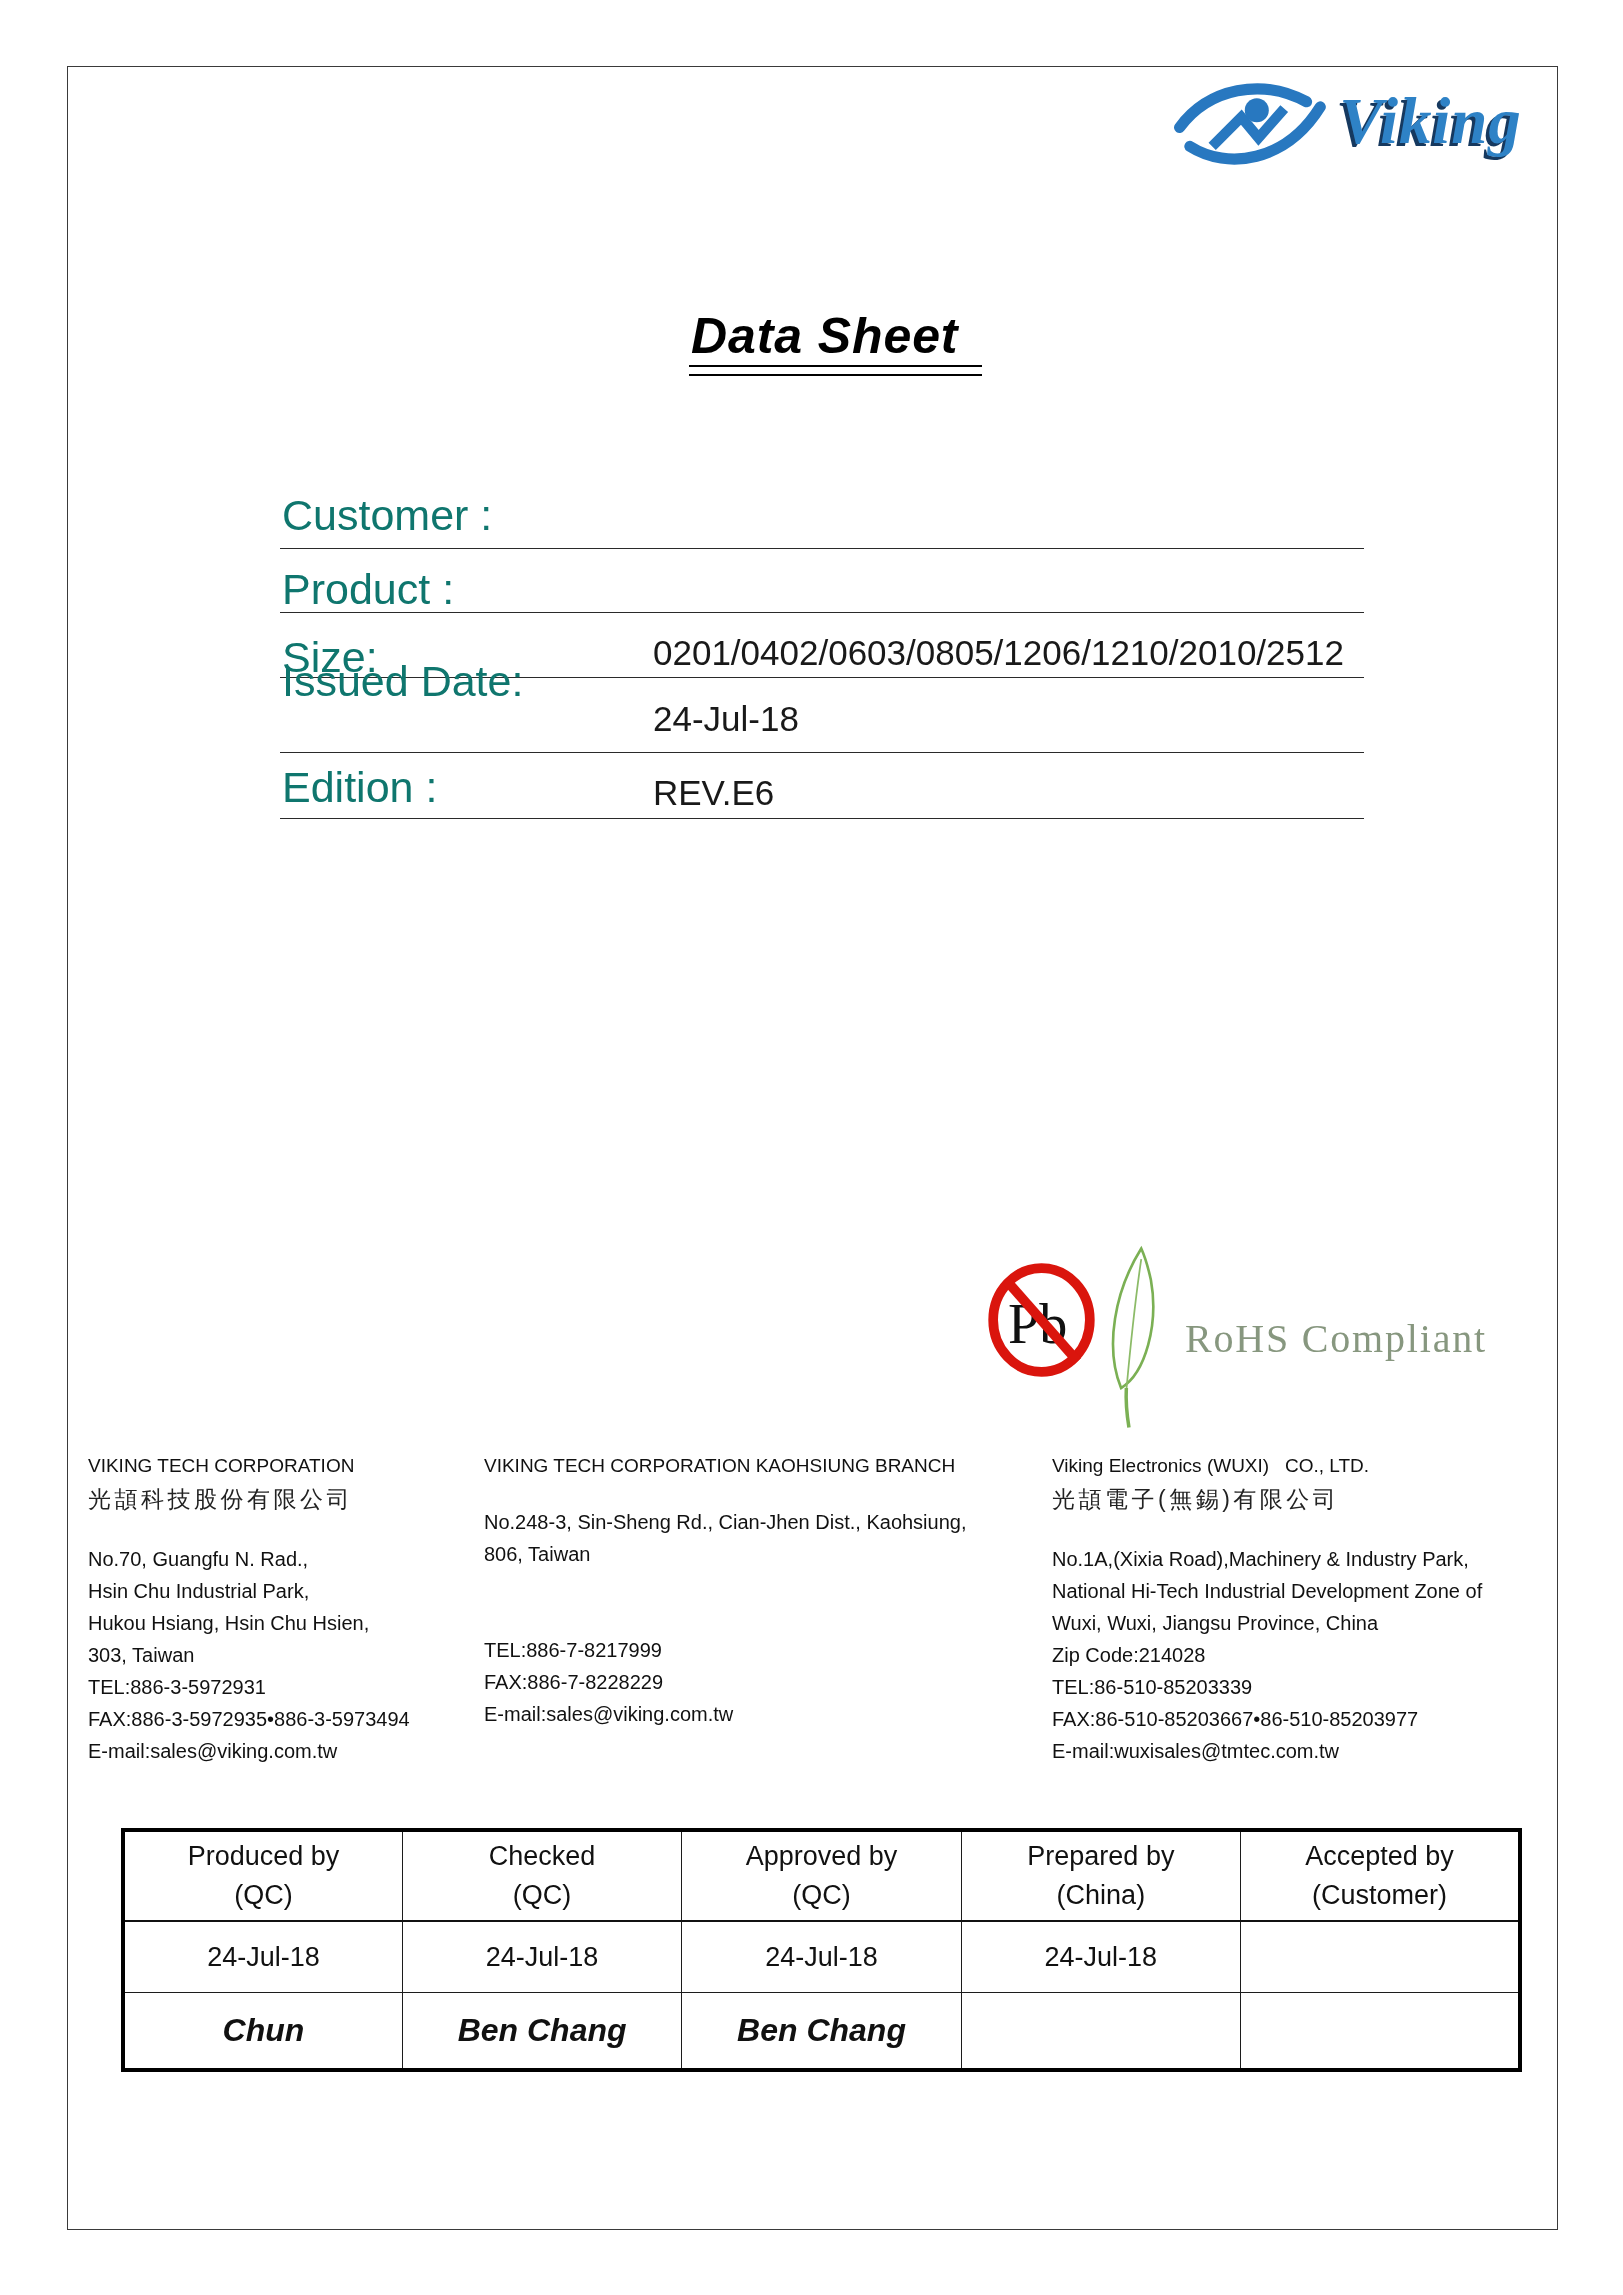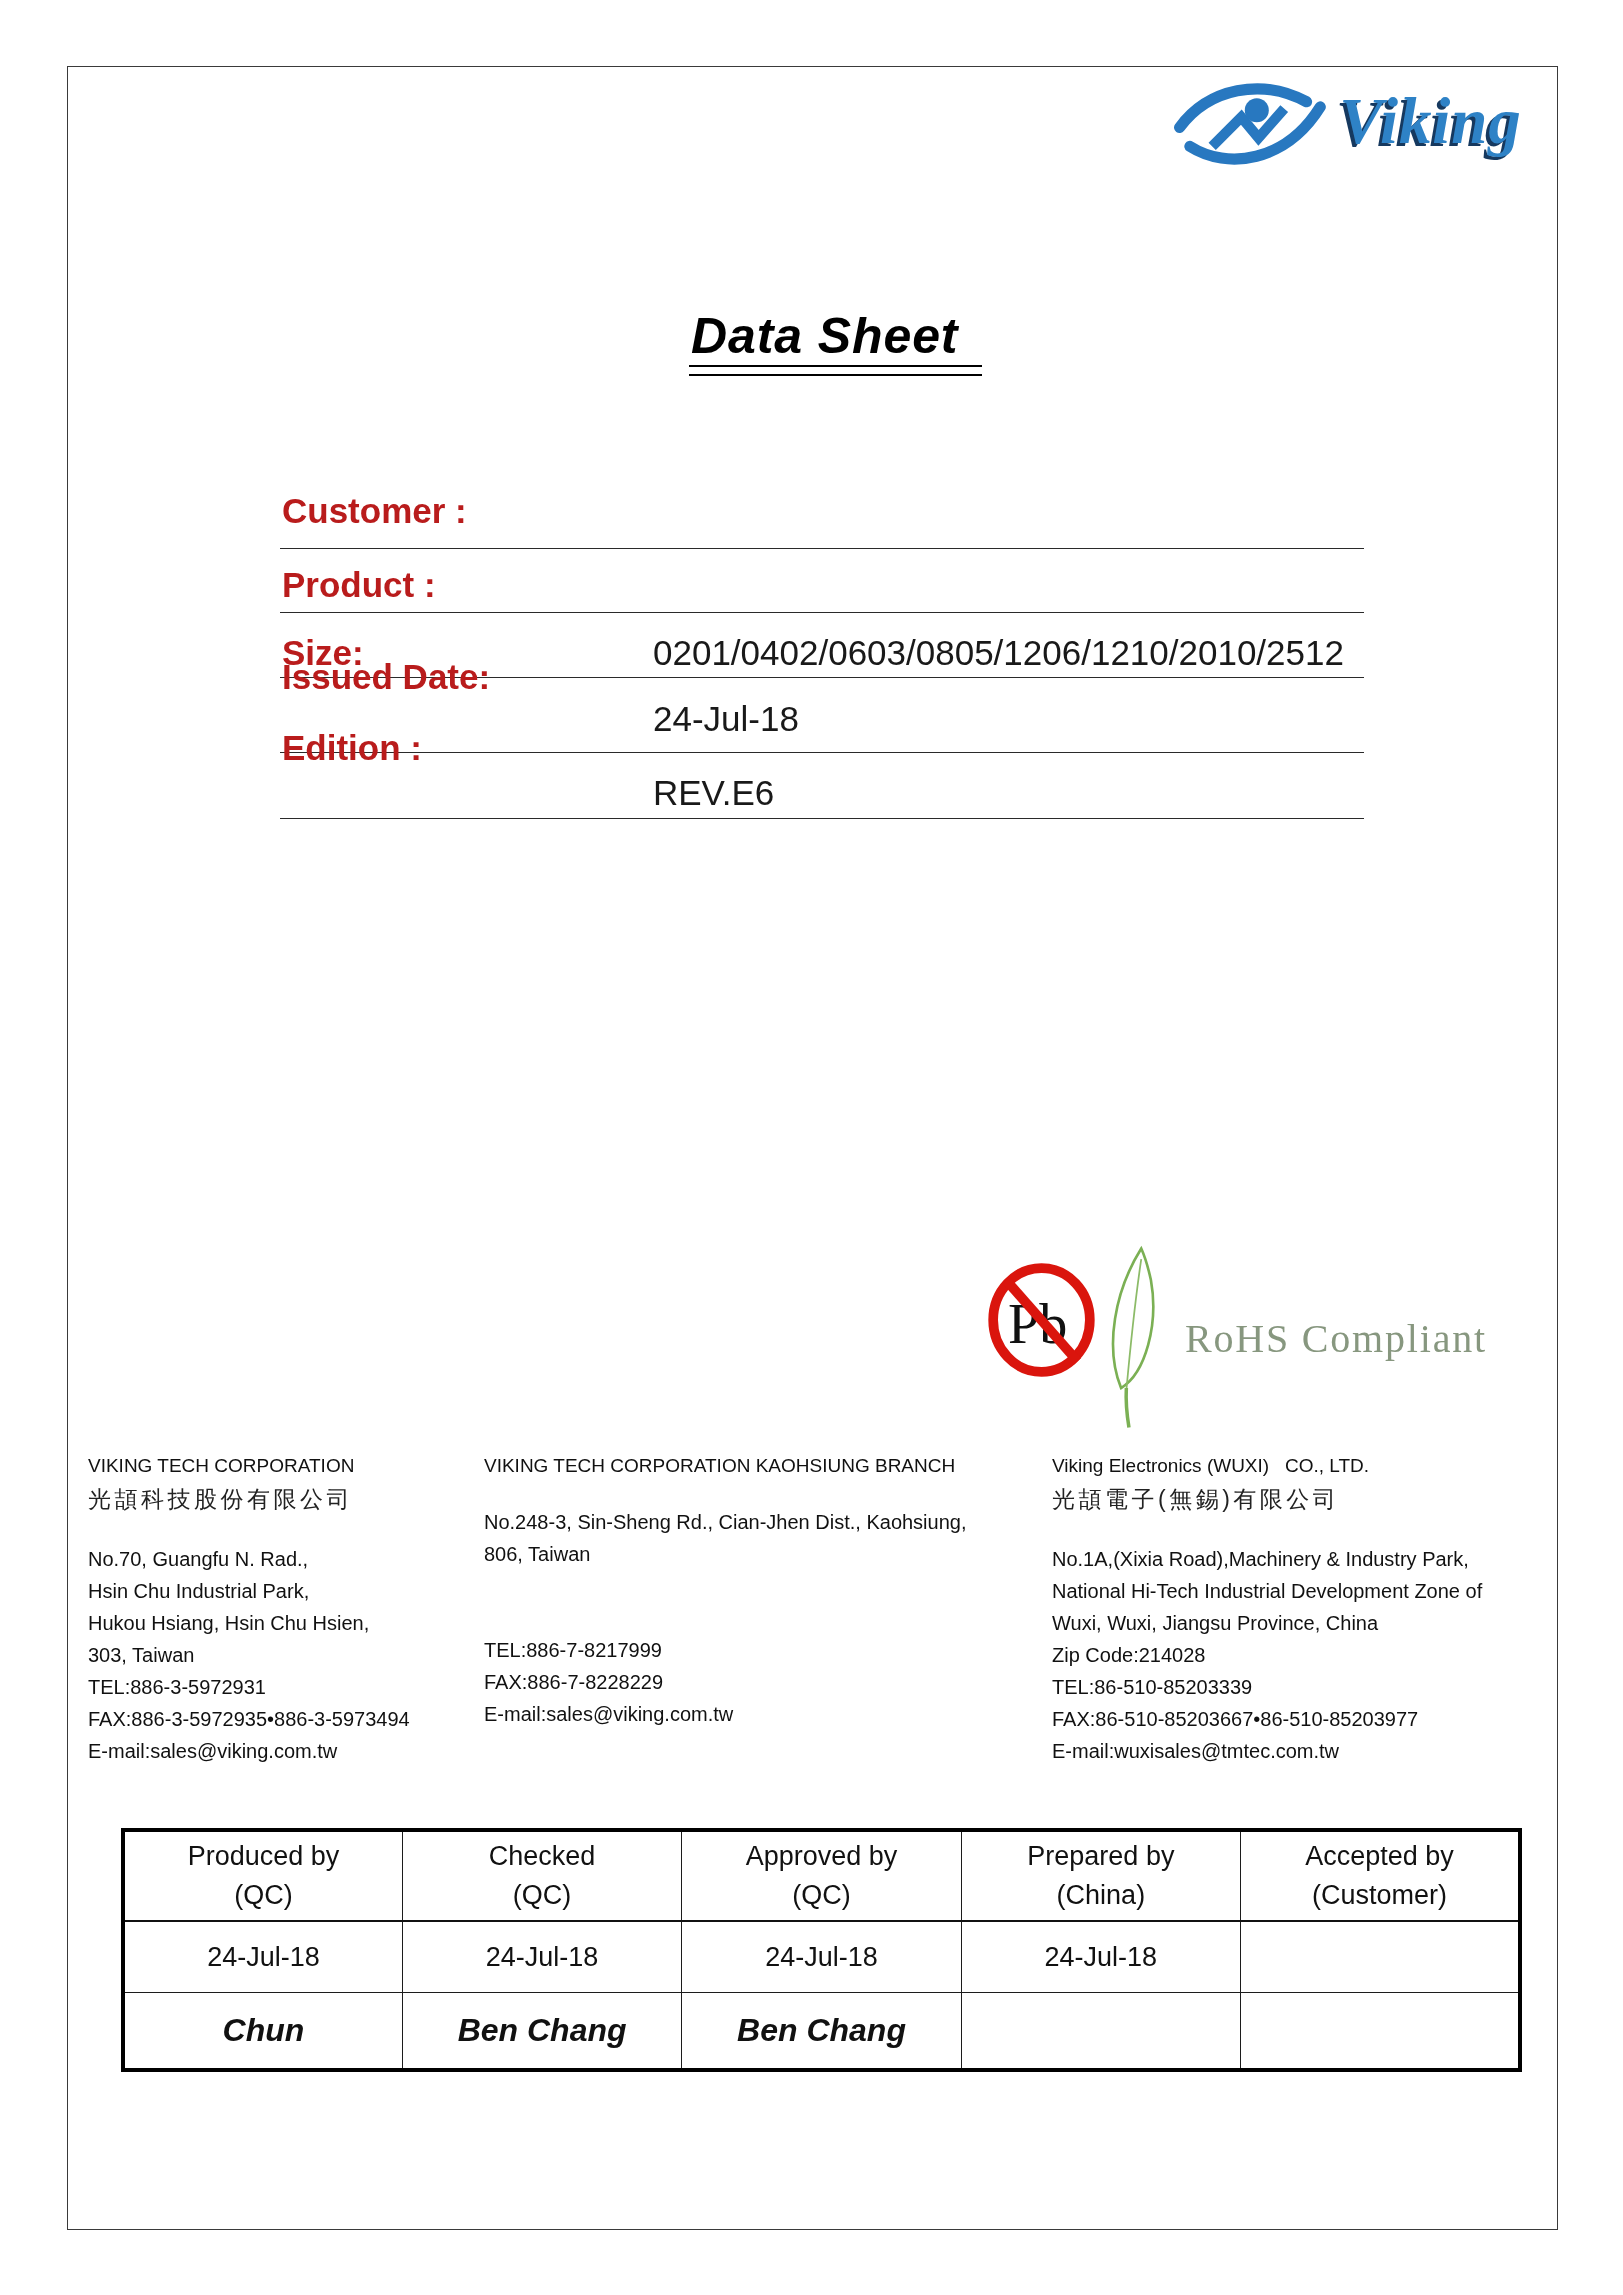--- a/index.html
+++ b/index.html
@@ -14,21 +14,21 @@
     font-size:65px;color:#2e82c6;margin-left:5.3px;letter-spacing:0.9px;
     text-shadow:-3.5px 2.6px 0 #16395f;}
 
   
   .title{position:absolute;left:691px;top:307px;font-size:50px;font-weight:bold;font-style:italic;
     letter-spacing:0.9px;color:#000;}
   .title-underline{position:absolute;left:689px;top:365px;width:293px;height:7px;
     border-top:2.6px solid #000;border-bottom:2.6px solid #000;}
 
   
-  .f-label{position:absolute;left:282px;font-size:35px;color:#b91c1c;font-weight:bold;}
+  .f-label{position:absolute;left:282px;font-size:43px;color:#0f766e;}
   .f-value{position:absolute;left:653px;font-size:35px;color:#191919;white-space:pre;}
   .f-line{position:absolute;left:280px;width:1084px;border-top:1.8px solid #2a2a2a;}
 
   
   .rohs-text{position:absolute;left:1185px;top:1315px;font-family:"Liberation Serif",serif;
     font-size:40px;color:#87977f;letter-spacing:1.8px;white-space:pre;}
   .pb-badge{position:absolute;left:987px;top:1262px;}
   .leaf{position:absolute;left:1099px;top:1245px;}
 
   
@@ -80,21 +80,21 @@
   <div class="f-line" style="top:612px"></div>
 
   <div class="f-label" style="top:633px">Size:</div>
   <div class="f-value" style="top:633px">0201/0402/0603/0805/1206/1210/2010/2512</div>
   <div class="f-line" style="top:677px"></div>
 
   <div class="f-label" style="top:657px">Issued Date:</div>
   <div class="f-value" style="top:699px">24-Jul-18</div>
   <div class="f-line" style="top:752px"></div>
 
-  <div class="f-label" style="top:728px">Edition :</div>
+  <div class="f-label" style="top:763px">Edition :</div>
   <div class="f-value" style="top:773px">REV.E6</div>
   <div class="f-line" style="top:818px"></div>
 
   <svg class="pb-badge" width="109" height="116" viewBox="0 0 124 132">
     <ellipse cx="62" cy="66" rx="55" ry="59" fill="none" stroke="#da150d" stroke-width="11"></ellipse>
     <text x="24" y="92" font-family="Liberation Serif, serif" font-size="64" fill="#111">Pb</text>
     <line x1="22" y1="21" x2="103" y2="113" stroke="#da150d" stroke-width="11"></line>
   </svg>
   <svg class="leaf" width="81" height="186" viewBox="0 0 92 212">
     <path d="M48 4 C18 52 6 116 25 163 C53 146 68 90 59 40 C56 26 52 13 48 4 Z" fill="#ffffff" stroke="#7bb054" stroke-width="3"></path>

